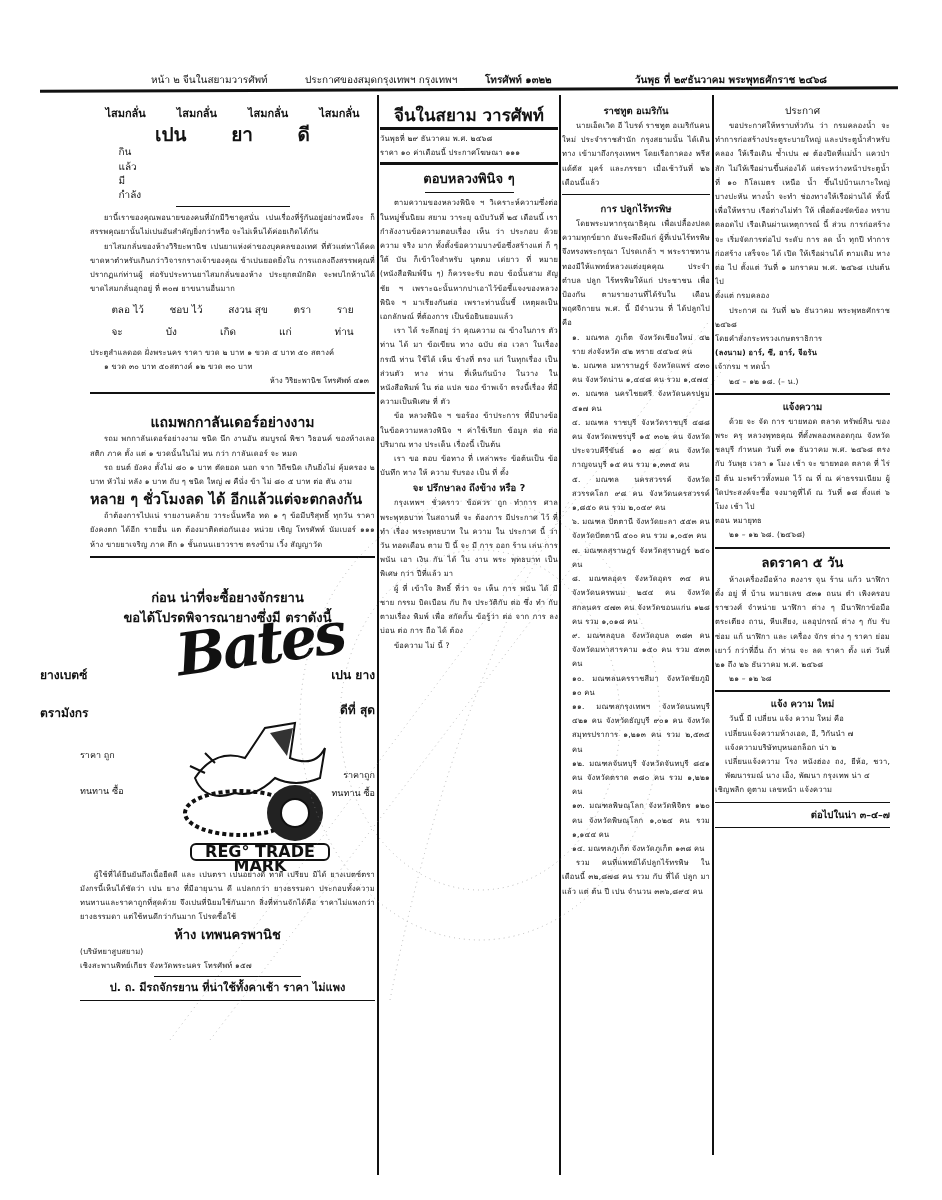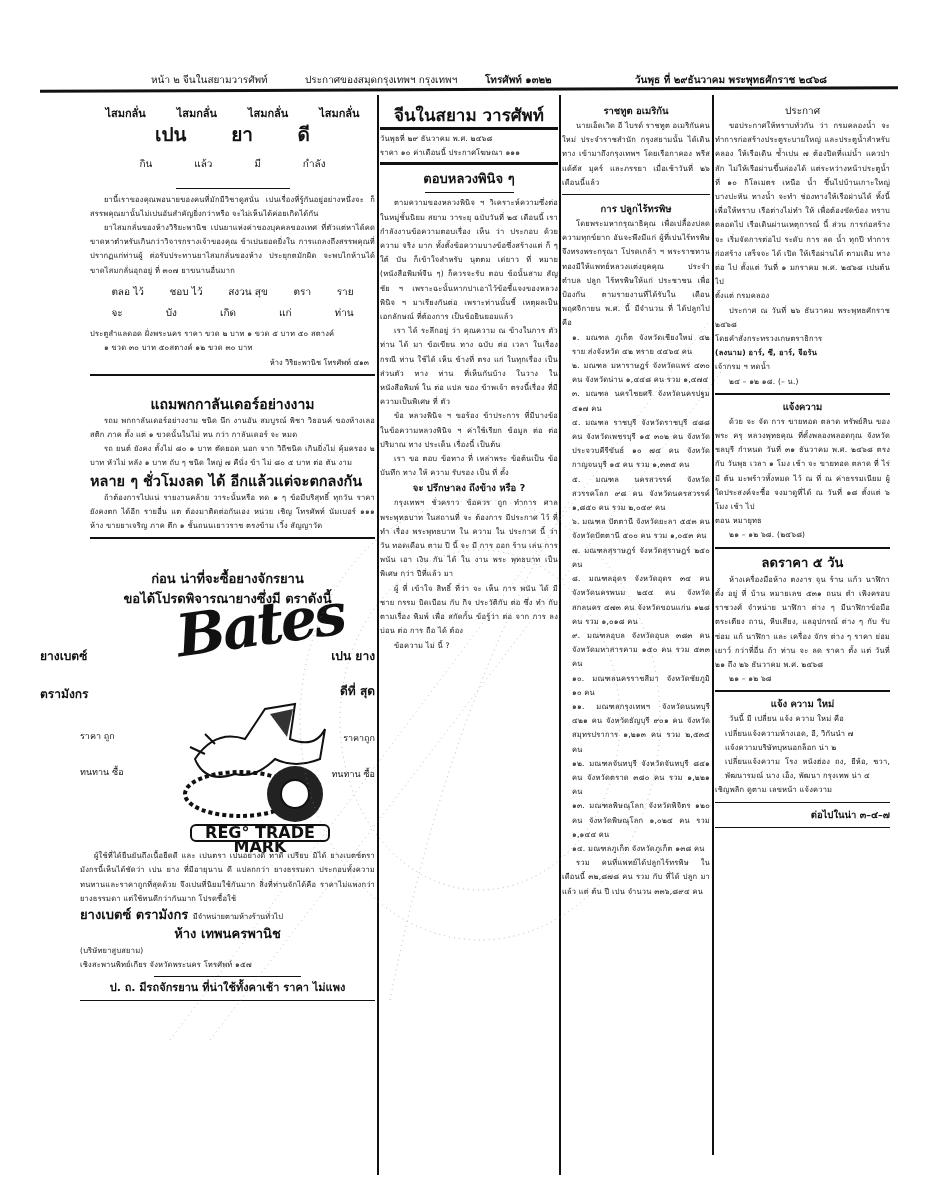--- a/index.html
+++ b/index.html
@@ -17,21 +17,21 @@
   .hr.thin { height: 1px; }
   .center { text-align: center; text-indent: 0 !important; }
   .h-big { font-weight: bold; font-size: 17px; line-height: 24px; text-align: center; }
   .h-med { font-weight: bold; font-size: 13px; line-height: 20px; text-align: center; }
   .h-sm { font-weight: bold; font-size: 9.5px; line-height: 16px; text-align: center; }
 
   
   #col1 { left: 40px; width: 335px; }
   .tagrow { display: flex; justify-content: space-around; font-size: 11px; font-weight: bold; margin-top: 12px; }
   .bigrow { display: flex; justify-content: space-around; font-size: 19px; font-weight: bold; width: 70%; margin: 6px auto 2px; }
-  .smrow { display: flex; justify-content: space-around; font-size: 10px; width: 80%; margin: 16px auto; }
+  .smrow { display: flex; justify-content: space-around; font-size: 10px; width: 80%; margin: 4px auto; flex-direction: column; }
   .row-spread { display: flex; justify-content: space-between; font-size: 10px; width: 85%; margin: 7px auto; }
   .right-sig { text-align: right; font-size: 7.5px; padding-right: 6px; }
   .bates-block { position: relative; height: 250px; }
   .bates-logo { position: absolute; left: 100px; top: 10px; width: 150px; height: 70px; font-family: "DejaVu Serif", serif; font-style: italic; font-weight: bold; font-size: 58px; letter-spacing: -3px; transform: rotate(-8deg); }
   .dragon { position: absolute; left: 95px; top: 80px; width: 170px; height: 140px; }
   .trademark { position: absolute; left: 110px; top: 215px; width: 140px; height: 18px; border: 2px solid #111; border-radius: 6px; font-size: 16px; font-weight: bold; text-align: center; line-height: 14px; }
   .side-l { position: absolute; left: 0; font-weight: bold; font-size: 12px; }
   .side-r { position: absolute; right: 0; font-weight: bold; font-size: 12px; text-align: right; }
   .side-small { font-size: 9px; font-weight: normal; }
 
@@ -126,28 +126,24 @@
         <circle cx="120" cy="105" r="14" fill="#fff" stroke="#111" stroke-width="2"></circle>
         <path d="M30 65 L15 58 M40 55 L30 45" stroke="#111" stroke-width="2"></path>
       </svg>
       <div class="trademark">REG° TRADE MARK</div>
       <div class="side-l" style="top:40px;left:-40px">ยางเบตซ์</div>
       <div class="side-l" style="top:78px;left:-40px">ตรามังกร</div>
       <div class="side-l side-small" style="top:120px">ราคา ถูก</div>
       <div class="side-l side-small" style="top:156px">ทนทาน ซื้อ</div>
       <div class="side-r" style="top:40px">เปน ยาง</div>
       <div class="side-r" style="top:75px">ดีที่ สุด</div>
-      <div class="side-r side-small" style="top:122px">ราคาถูก</div>
+      <div class="side-r side-small" style="top:140px">ราคาถูก</div>
       <div class="side-r side-small" style="top:158px">ทนทาน ซื้อ</div>
     </div>
     <p style="margin-top:-10px">ผู้ใช้ที่ได้ยืนยันถึงเนื้อยืดดี และ เปนตรา เปนอย่างดี ทาดี เปรียบ มิได้ ยางเบตซ์ตรามังกรนี้เห็นได้ชัดว่า เปน ยาง ที่มีอายุนาน ดี แปลกกว่า ยางธรรมดา ประกอบทั้งความทนทานและราคาถูกที่สุดด้วย จึงเปนที่นิยมใช้กันมาก สิ่งที่ท่านจักได้คือ ราคาไม่แพงกว่ายางธรรมดา แต่ใช้ทนดีกว่ากันมาก โปรดซื้อใช้</p>
-    <div style="font-weight:bold;font-size:13px;margin-top:2px">
-      <span>ยางเบตซ์ ตรามังกร</span>
-      <span style="font-size:7.5px;font-weight:normal">มีจำหน่ายตามห้างร้านทั่วไป</span>
-    </div>
     <div class="h-med">ห้าง เทพนครพานิช</div>
     <p class="center">(บริษัทยาสูบสยาม)</p>
     <p class="center">เชิงสะพานพิทย์เกียร จังหวัดพระนคร โทรศัพท์ ๑๕๗</p>
     <div class="hr thin" style="width:50%;margin:3px auto"></div>
     <div class="h-sm" style="font-size:11px">ป. ถ. มีรถจักรยาน ที่น่าใช้ทั้งคาเช้า ราคา ไม่แพง</div>
     <div class="hr thin"></div>
   </div>
 </div>
 
 <div class="col" id="col2" style="height:1075px">

